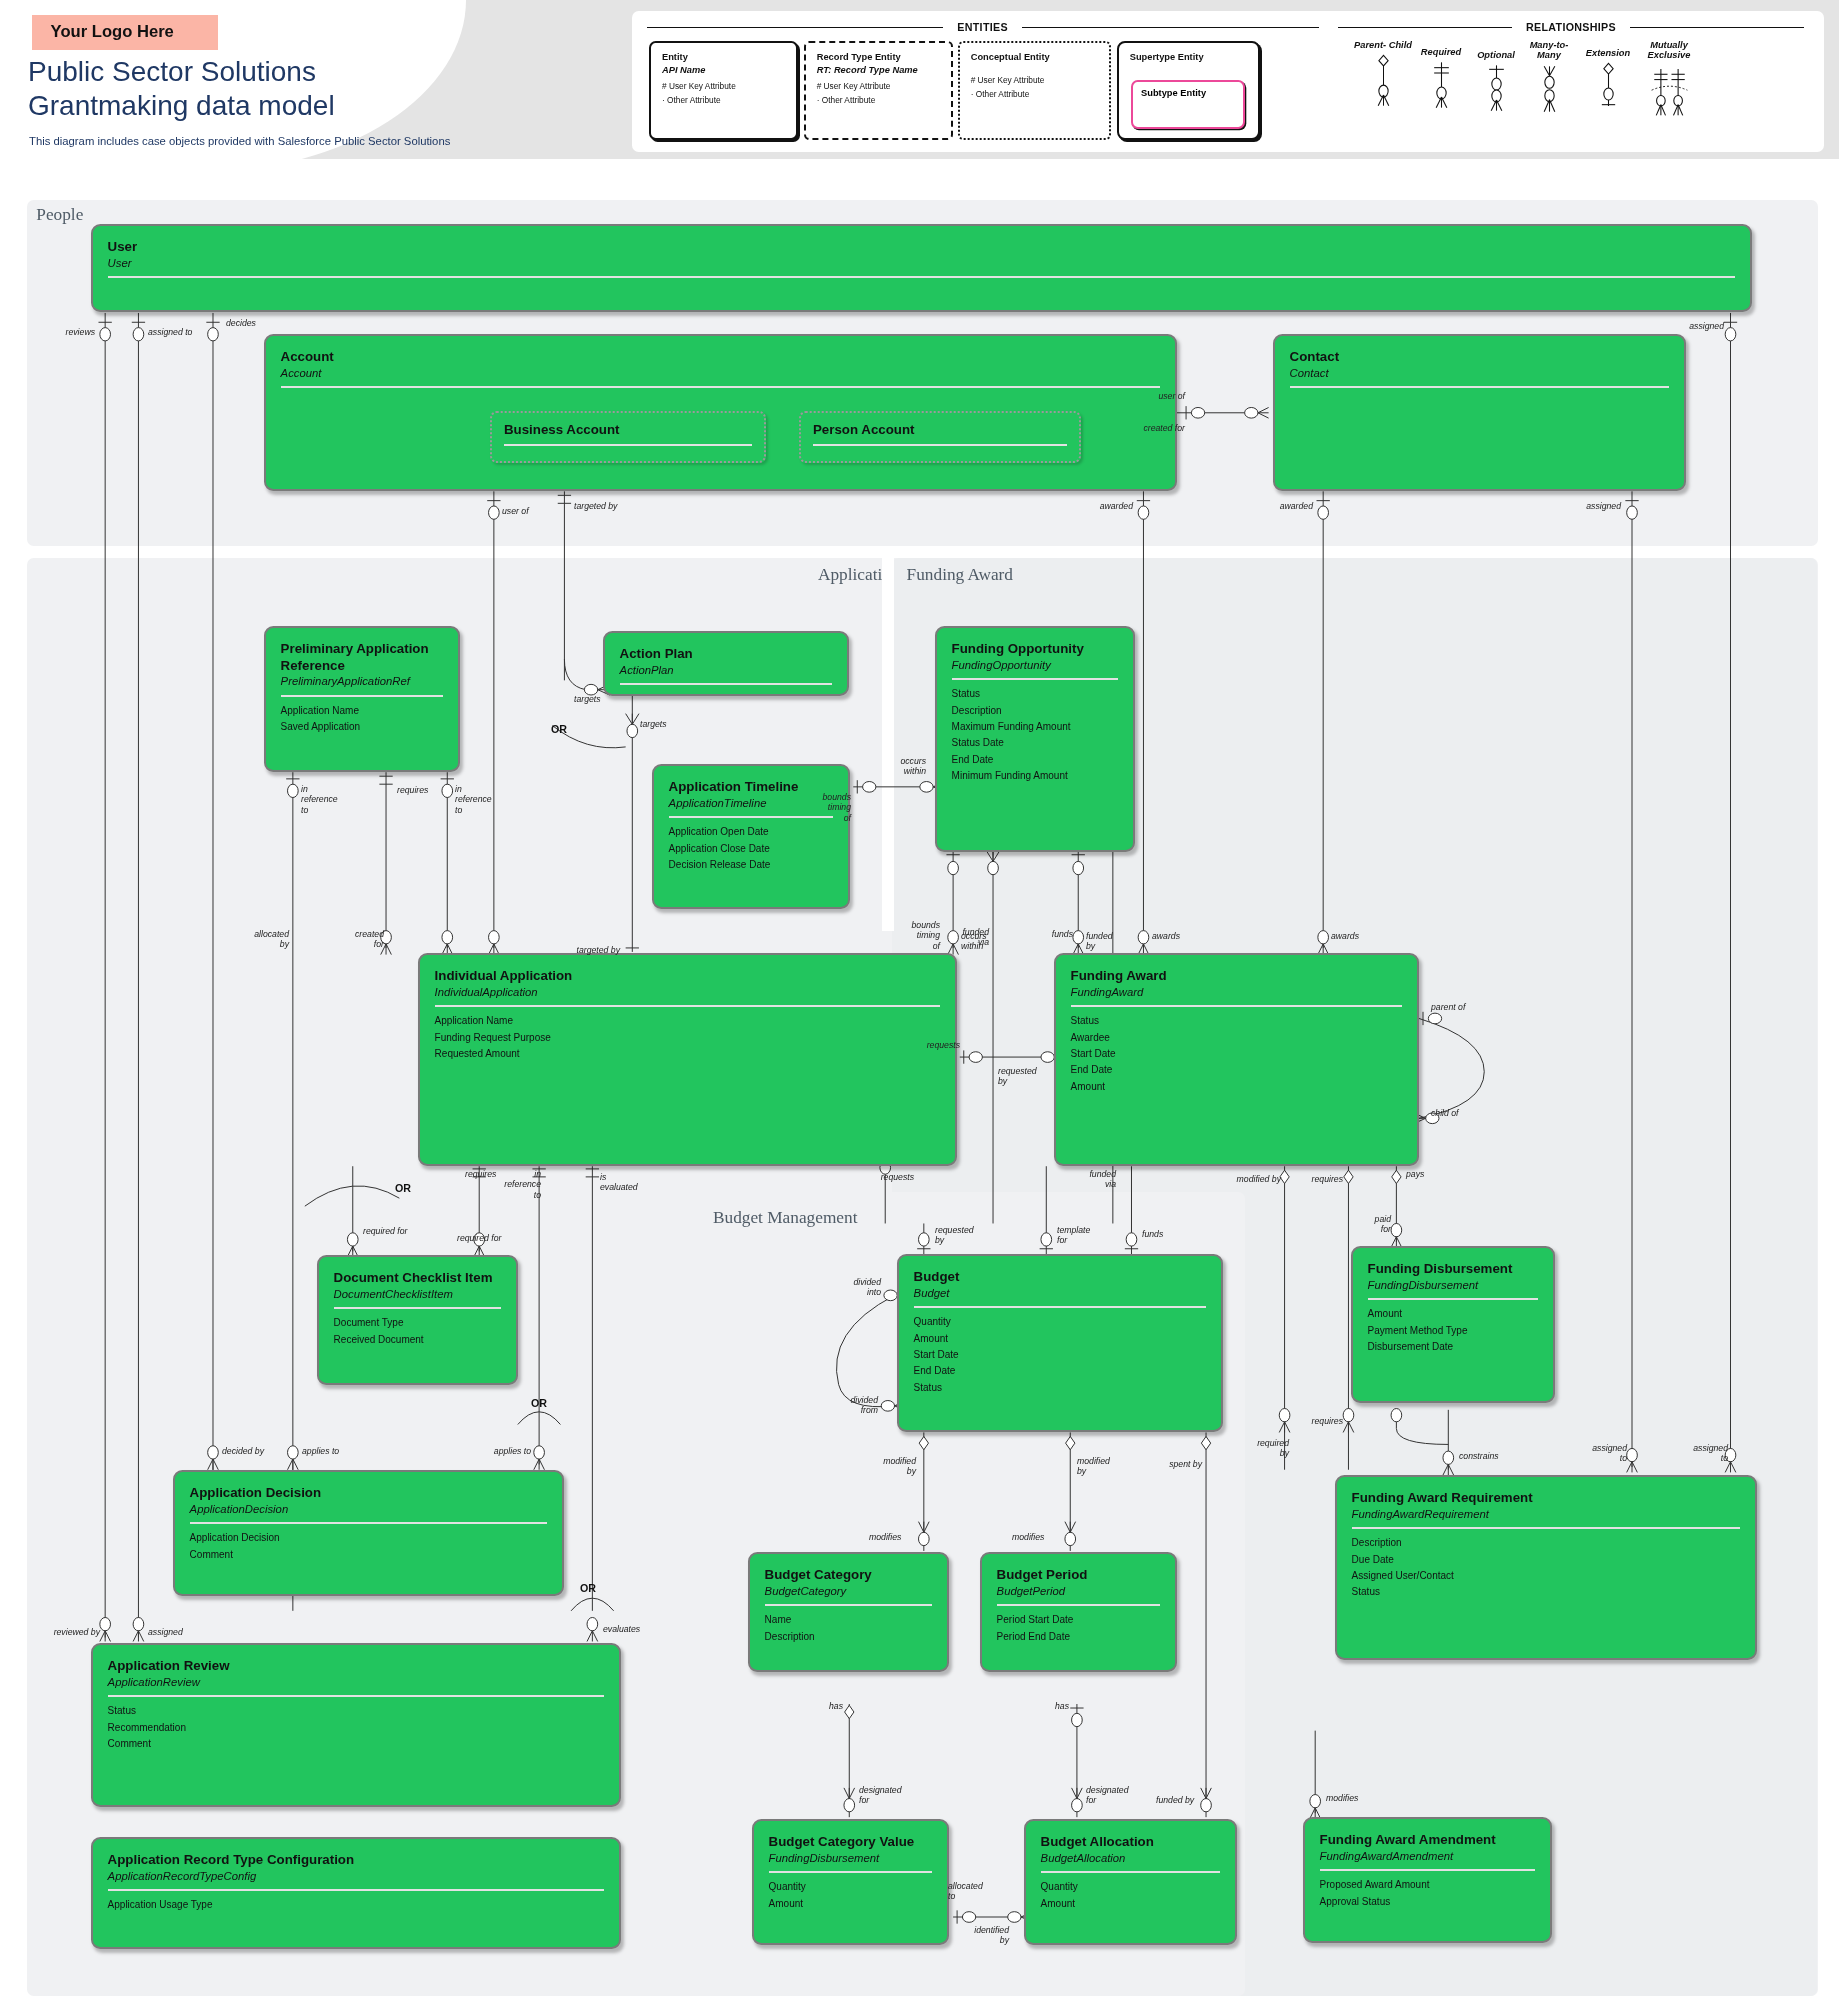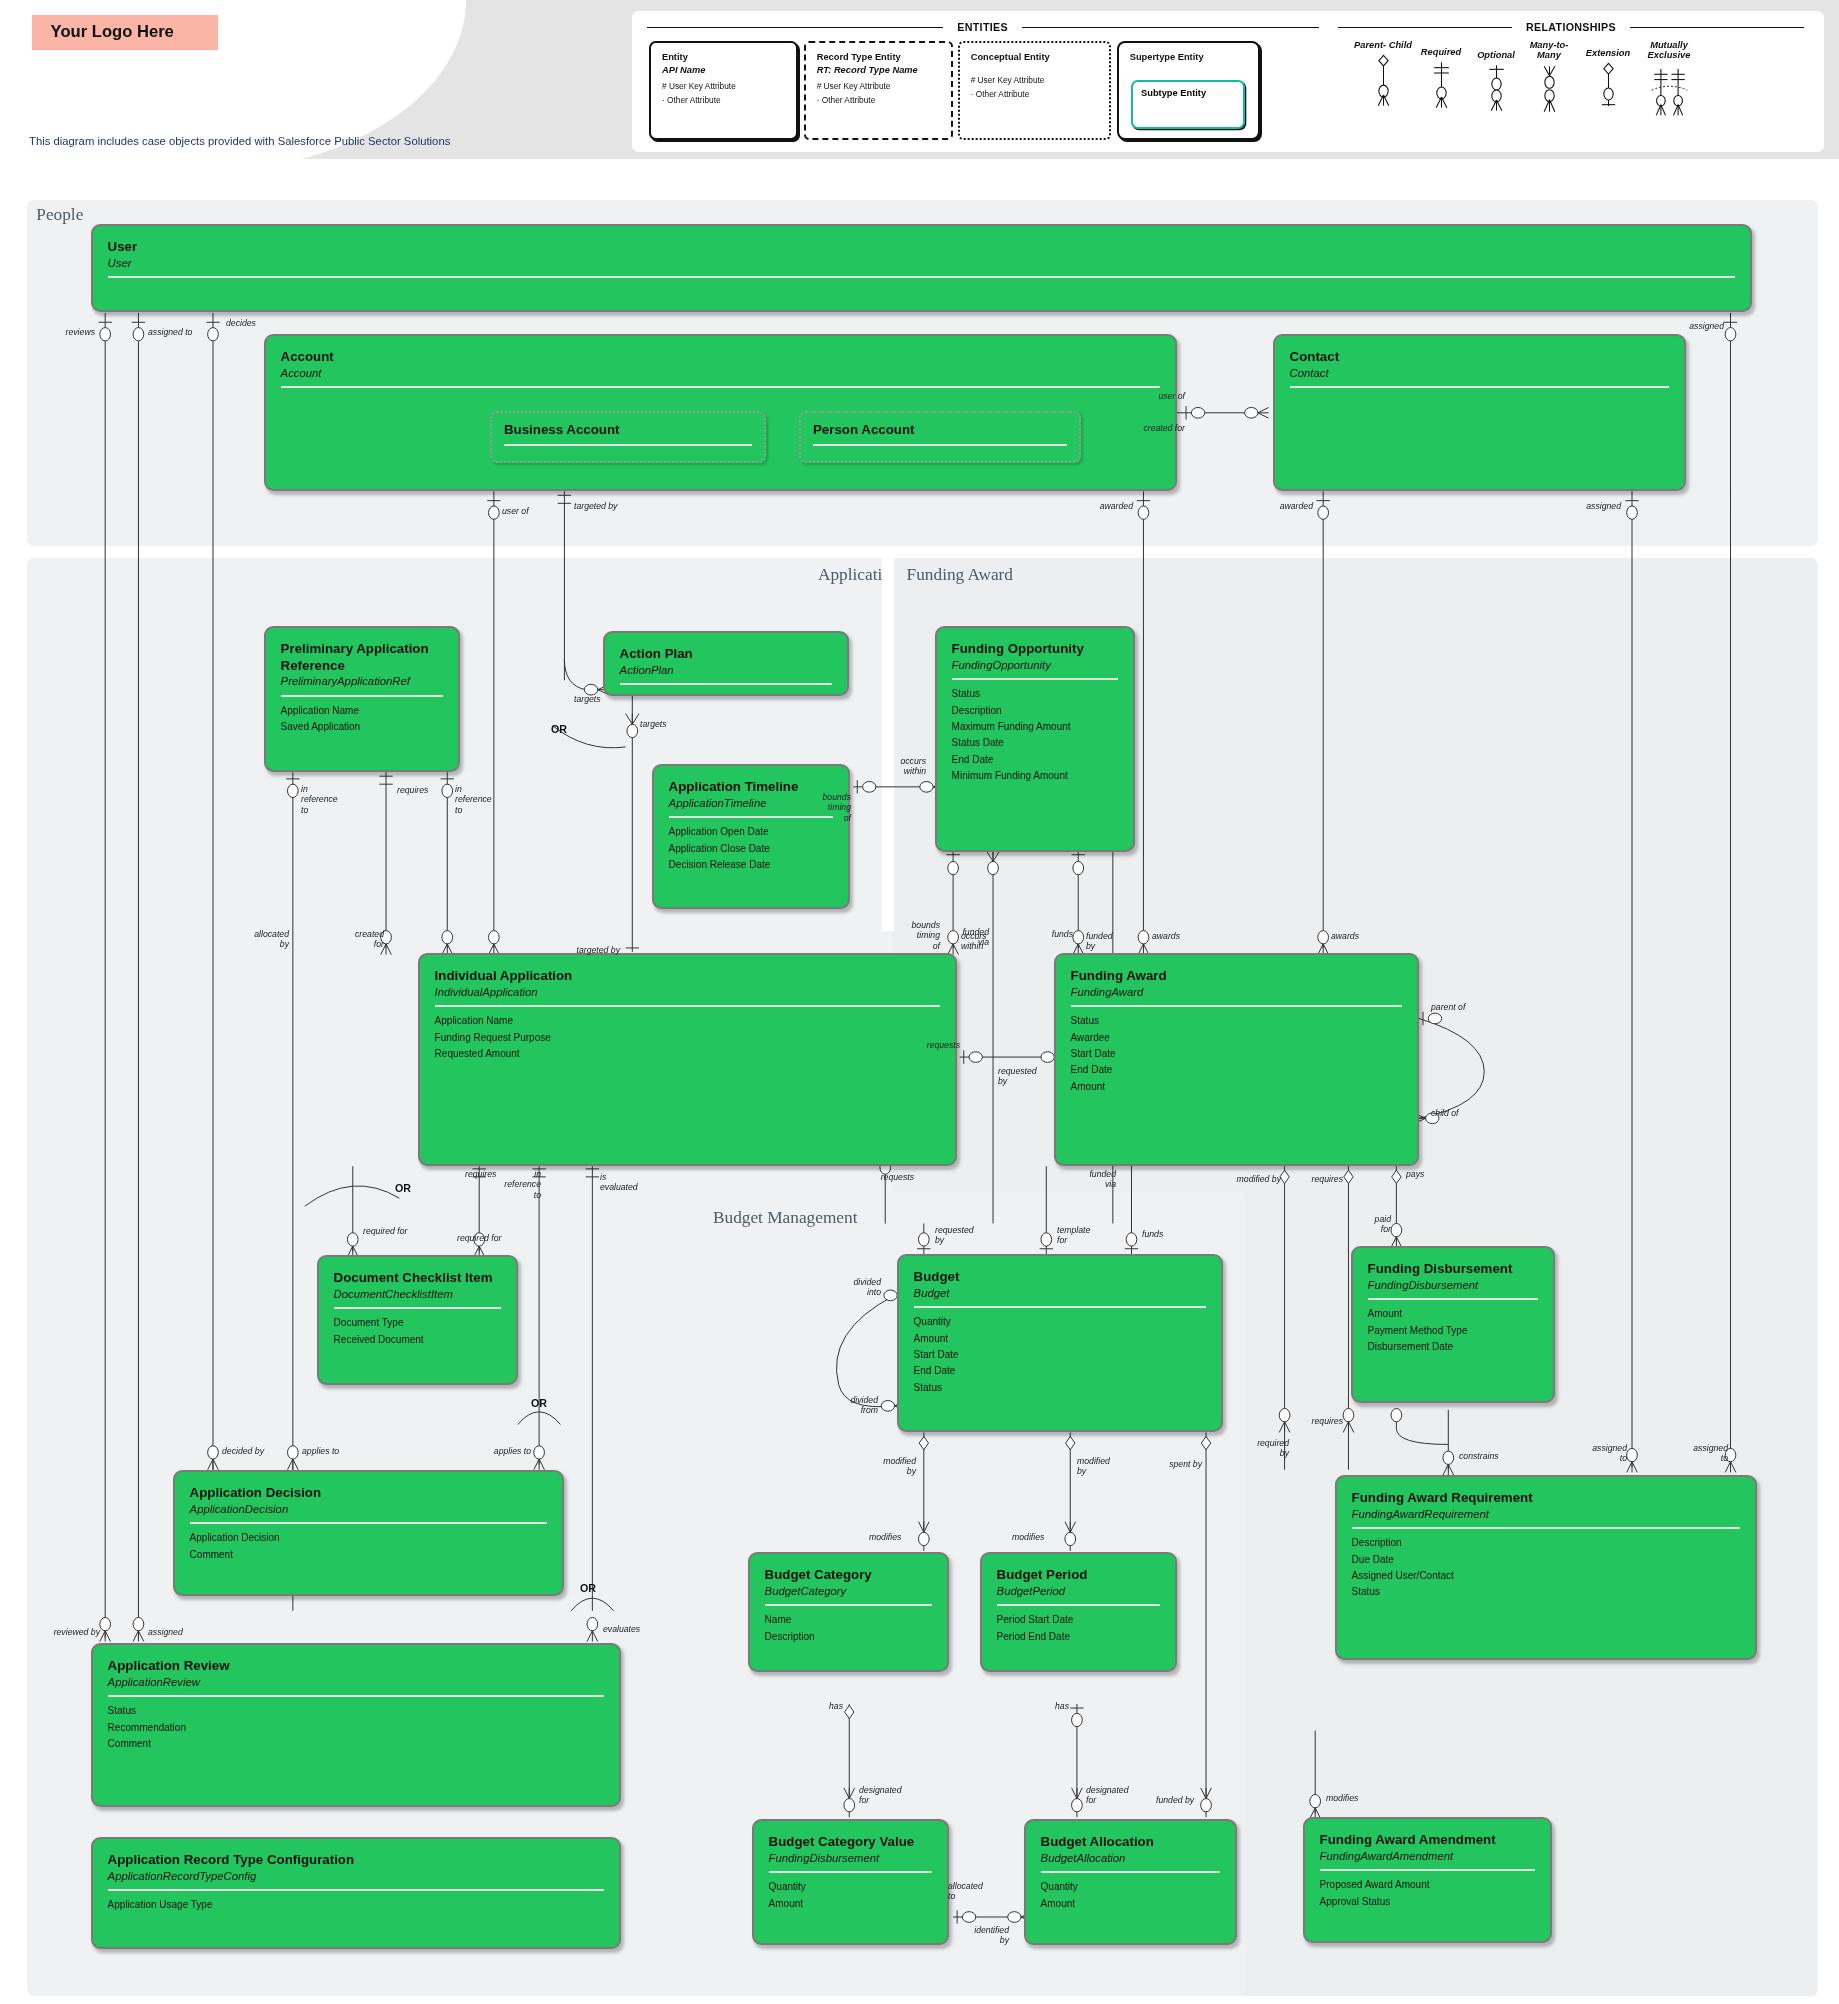--- a/index.html
+++ b/index.html
@@ -49,21 +49,21 @@
   .leg-box {
     position:absolute; background:#fff; padding:9.3px 10.7px 0 10.7px;
   }
   .leg-box .lb-t { font-size:9.3px; font-weight:bold; color:#111; line-height:1.25; }
   .leg-box .lb-a { font-size:9.3px; font-style:italic; font-weight:bold; color:#111; line-height:1.3; }
   .leg-box .lb-attr { font-size:8.3px; color:#111; margin-top:4.7px; line-height:1.45; }
   .leg-solid { border:2px solid #111; border-radius:6.7px; box-shadow:2px 2px 0 #111; }
   .leg-dash  { border:2.7px dashed #111; border-radius:5.3px; }
   .leg-dot   { border:2.7px dotted #111; border-radius:5.3px; }
   .leg-sup   { border:2px solid #111; border-radius:8px; box-shadow:2px 2px 0 #111; }
-  .leg-sub   { position:absolute; border:2px solid #14b8a6; border-radius:6.7px;
+  .leg-sub   { position:absolute; border:2px solid #ec4899; border-radius:6.7px;
                box-shadow:1.3px 1.3px 0 #111; background:#fff;
                display:flex; align-items:flex-start; padding:6.7px 8px; }
   .leg-sub span { font-size:9.3px; font-weight:bold; }
   .rel-item { position:absolute; text-align:center; }
   .rel-item .rl { font-size:9.3px; font-style:italic; font-weight:bold; color:#111; line-height:1.15; }
   .rel-item svg { display:block; margin:4px auto 0 auto; }
 
   
   .group {
     position:absolute; background:#f0f1f3; border-radius:6.7px;
@@ -101,20 +101,21 @@
   }
   .wlab.r { text-align:right; }
   .orlab { position:absolute; font-size:10.7px; font-weight:bold; color:#111; z-index:9; }
 </style>
 </head>
 <body>
 
 <div id="header-band">
   <div id="header-white"></div>
   <div id="logo-box">Your Logo Here</div>
+  <div id="doc-title">Public Sector Solutions Grantmaking data model</div>
   <div id="doc-sub">This diagram includes case objects provided with Salesforce Public Sector Solutions</div>
 
   <div id="legend">
 
     <div class="leg-rule-wrap" style="left:14.6px; top:10.7px; width:672px;">
       <div class="leg-rule"></div>
       <div class="leg-rule-label">ENTITIES</div>
       <div class="leg-rule"></div>
     </div>
 

